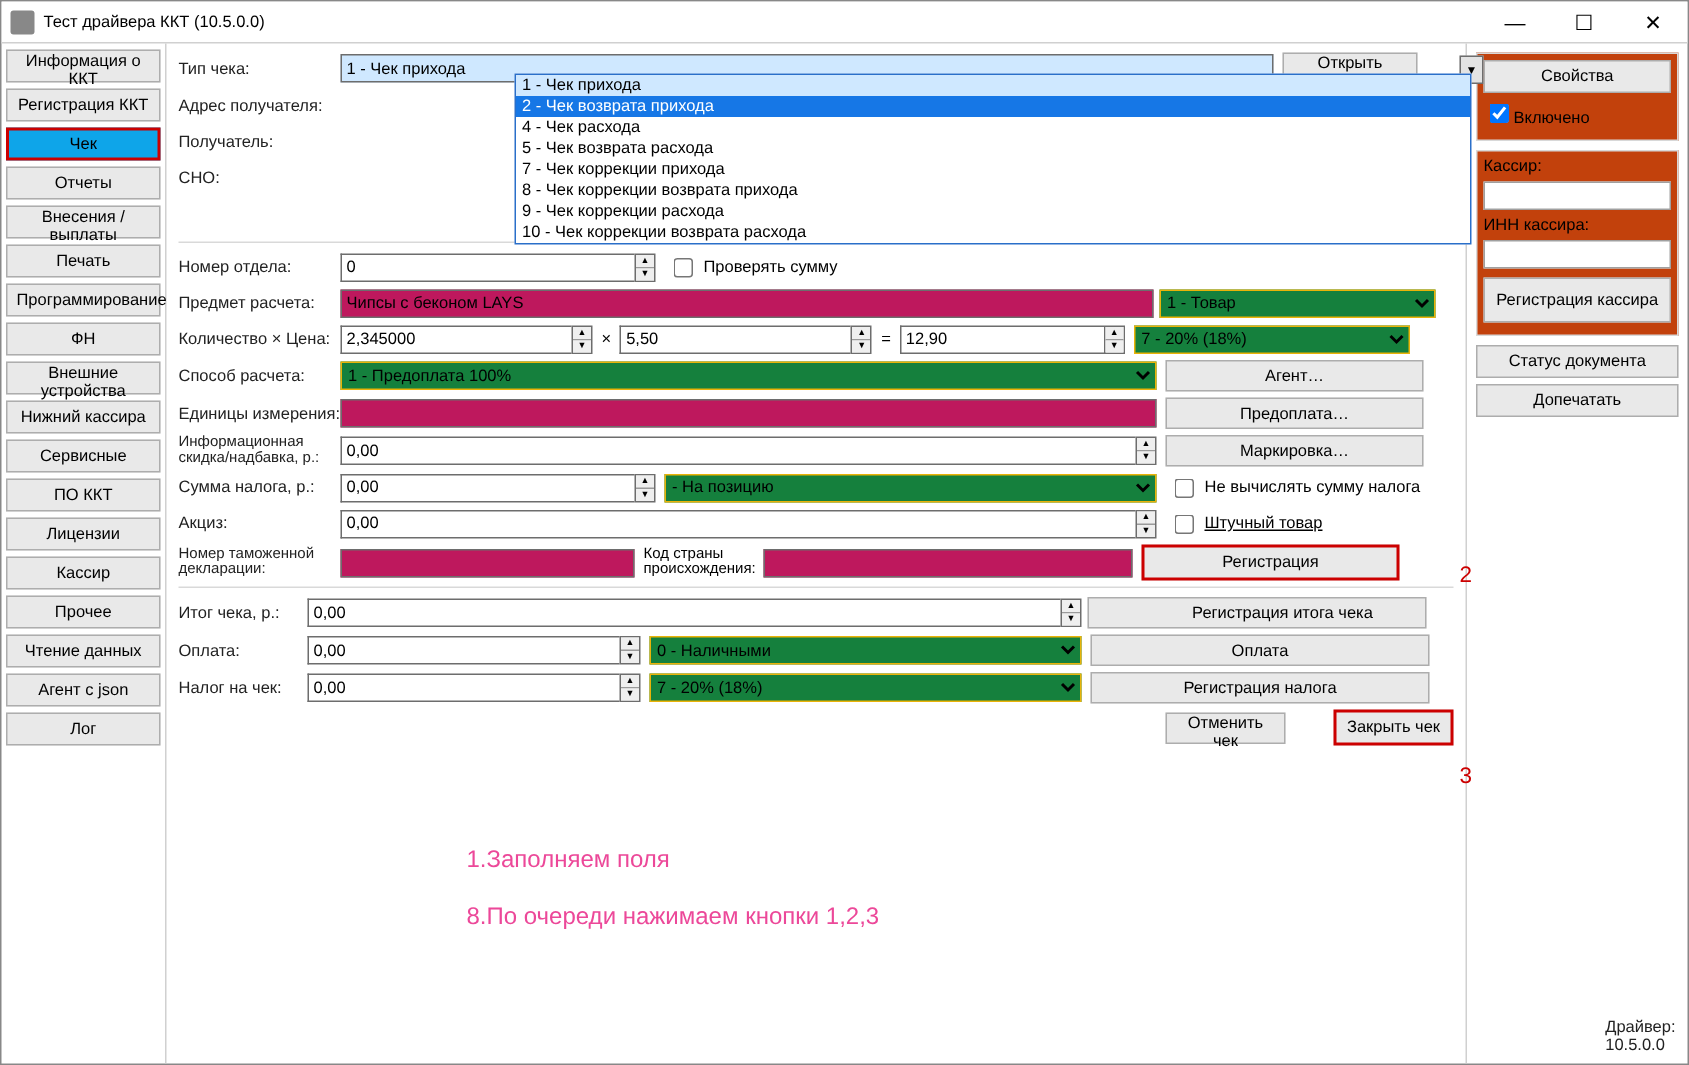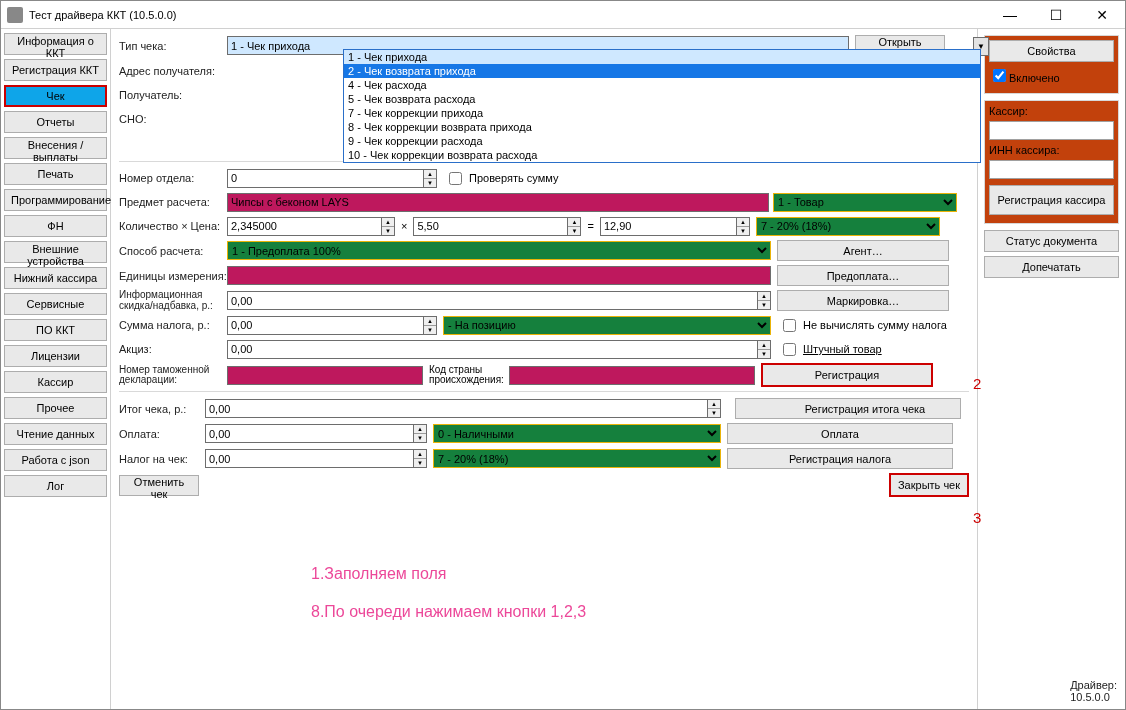--- a/index.html
+++ b/index.html
@@ -69,21 +69,21 @@
     <button>Программирование</button>
     <button>ФН</button>
     <button>Внешние устройства</button>
     <button>Нижний кассира</button>
     <button>Сервисные</button>
     <button>ПО ККТ</button>
     <button>Лицензии</button>
     <button>Кассир</button>
     <button>Прочее</button>
     <button>Чтение данных</button>
-    <button>Работа с json</button>
+    <button>Агент с json</button>
     <button>Лог</button>
   </div>
 
   <div class="center">
 
     <div class="row" style="position:relative;">
       <span class="rowlabel">Тип чека:</span>
       <input class="f" type="text" style="width: 622px; background: rgb(207, 232, 255);" value="1 - Чек прихода">
       <span class="dropbtn">▼</span>
       <button class="btn" style="margin-left:6px;width:90px;">Открыть смену</button>
@@ -243,21 +243,21 @@
 
     <div class="row">
       <span class="rowlabel" style="width:86px;">Итог чека, р.:</span>
       <div class="numspin">
           <input type="text" style="width: 502px;" value="0,00">
           <div class="spbtns">
             <div>▲</div>
             <div>▼</div>
           </div>
         </div>
-      <button class="btn" style="width:226px;margin-left:14px;padding-left:40px;">Регистрация итога чека</button>
+      <button class="btn" style="width:226px;margin-left:4px;padding-left:40px;">Регистрация итога чека</button>
     </div>
 
     <div class="row">
       <span class="rowlabel" style="width:86px;">Оплата:</span>
       <div class="numspin">
           <input type="text" style="width: 208px;" value="0,00">
           <div class="spbtns">
             <div>▲</div>
             <div>▼</div>
           </div>
@@ -273,21 +273,21 @@
           <input type="text" style="width: 208px;" value="0,00">
           <div class="spbtns">
             <div>▲</div>
             <div>▼</div>
           </div>
         </div>
       <select class="f" style="width:288px;margin-left:6px;"><option>7 - 20% (18%)</option></select>
       <button class="btn" style="width:226px;margin-left:6px;">Регистрация налога</button>
     </div>
 
-    <div class="row" style="justify-content:space-between;">
+    <div class="row" style="justify-content:flex-end;gap:28px;">
       <button class="btn" style="width:80px;">Отменить чек</button>
       <button class="btn redframe" style="width:80px;margin-left:4px;height:24px;">Закрыть чек</button>
     </div>
 
     <span class="anno-num" style="left:862px; top:106px;">1</span>
     <span class="anno-num" style="left:862px; top:346px;">2</span>
     <span class="anno-num" style="left:862px; top:480px;">3</span>
 
     <span class="anno" style="left:200px; top:536px;">1.Заполняем поля</span>
     <span class="anno" style="left:200px; top:574px;">8.По очереди нажимаем кнопки 1,2,3</span>

